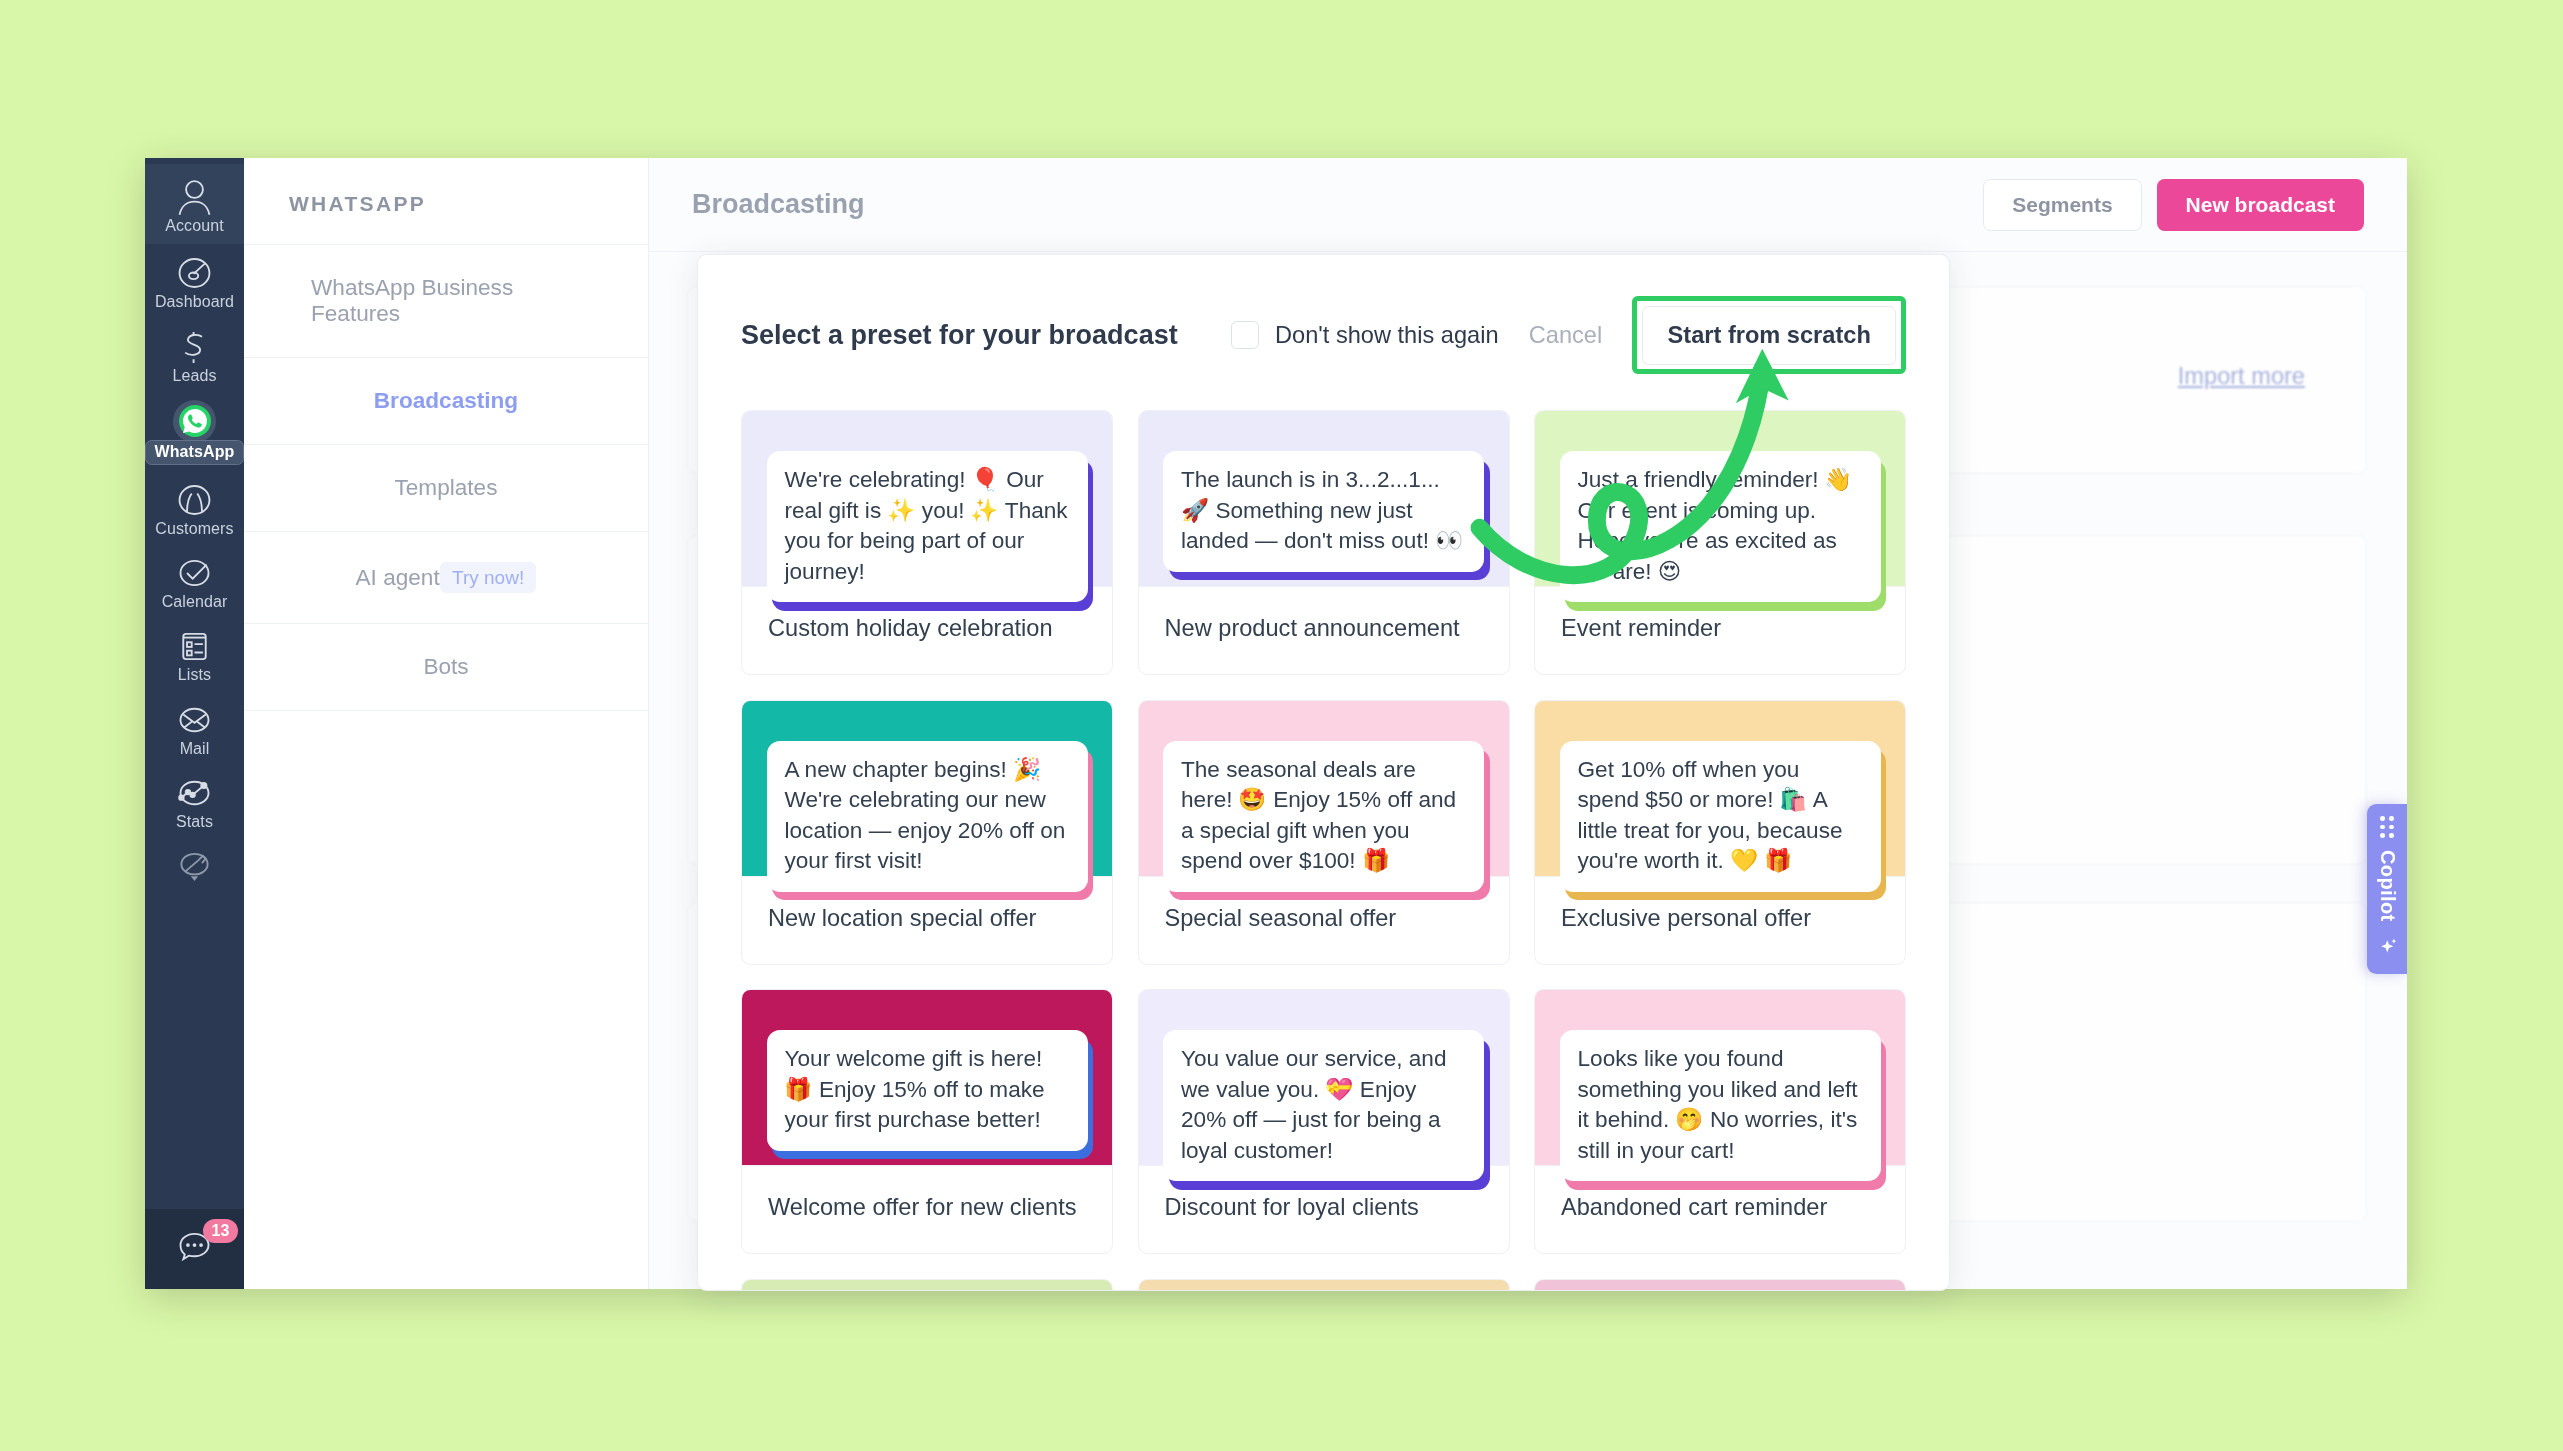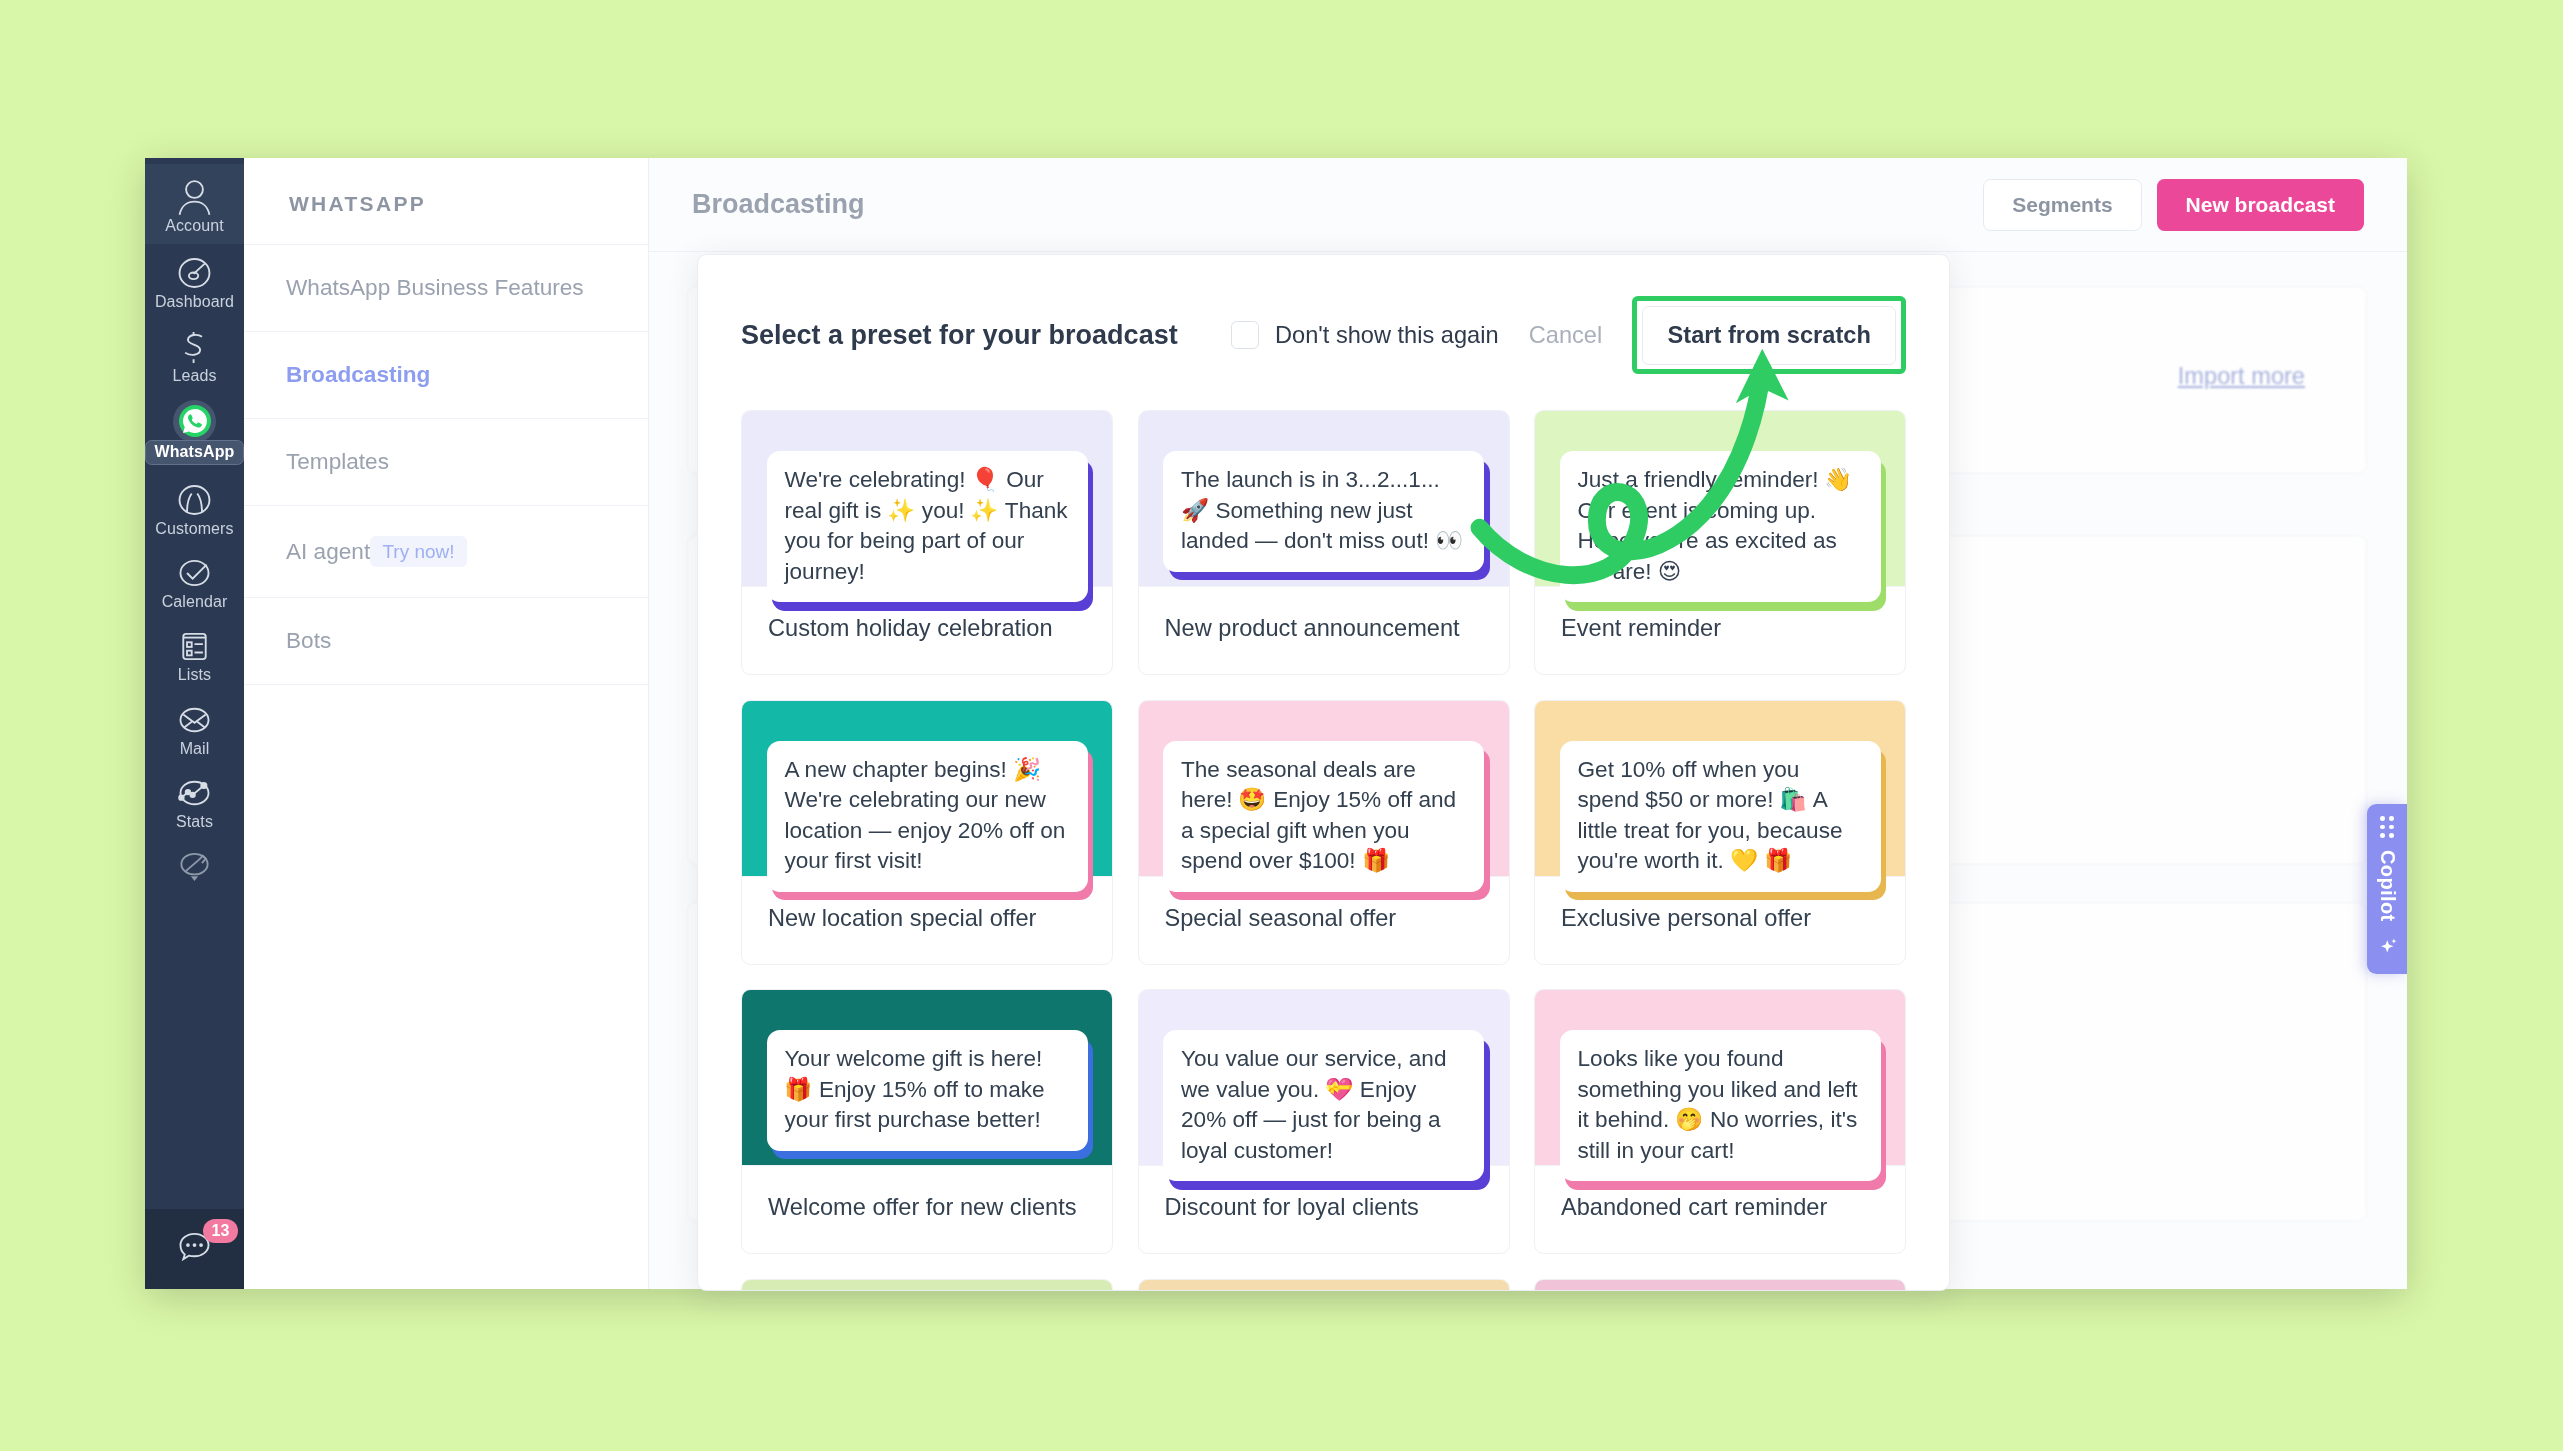--- a/index.html
+++ b/index.html
@@ -82,25 +82,25 @@
     background: #fff;
     border-right: 0.9px solid #eceff3;
   }
   #subnav-title {
     padding: 34px 45px 28px;
     font-size: 21px; font-weight: 700;
     letter-spacing: 2.3px; color: #8d95a3;
     border-bottom: 0.9px solid #eef1f5;
   }
   .subnav-item {
-    padding: 30px 42px;
+    padding: 30px 67px;
     font-size: 22.6px; color: #9aa2b0;
     border-bottom: 0.9px solid #eef1f5;
     cursor: pointer;
-    display: flex; align-items: center; justify-content: flex-start;
+    display: flex; align-items: center; justify-content: center;
   }
   .subnav-item.active { color: #8d9df0; font-weight: 700; }
   .try-badge {
     background: #f2f4fd; color: #9fb0f2;
     font-size: 19px; padding: 4.7px 12.3px; border-radius: 5.7px;
   }
 
   
   #main {
     flex: 1 1 auto; position: relative;
@@ -520,21 +520,21 @@
       <div class="preset-card">
         <div class="preset-preview" style="background:#f9dda4">
           <div class="bubble-wrap">
             <div class="bubble-shadow" style="background:#e8b64e"></div>
             <div class="bubble">Get 10% off when you spend $50 or more! 🛍️ A little treat for you, because you're worth it. 💛 🎁</div>
           </div>
         </div>
         <div class="preset-label">Exclusive personal offer</div>
       </div>
       <div class="preset-card">
-        <div class="preset-preview" style="background:#0f766e">
+        <div class="preset-preview" style="background:#be185d">
           <div class="bubble-wrap">
             <div class="bubble-shadow" style="background:#3b6fe0"></div>
             <div class="bubble">Your welcome gift is here! 🎁 Enjoy 15% off to make your first purchase better!</div>
           </div>
         </div>
         <div class="preset-label">Welcome offer for new clients</div>
       </div>
       <div class="preset-card">
         <div class="preset-preview" style="background:#eeebfc">
           <div class="bubble-wrap">

